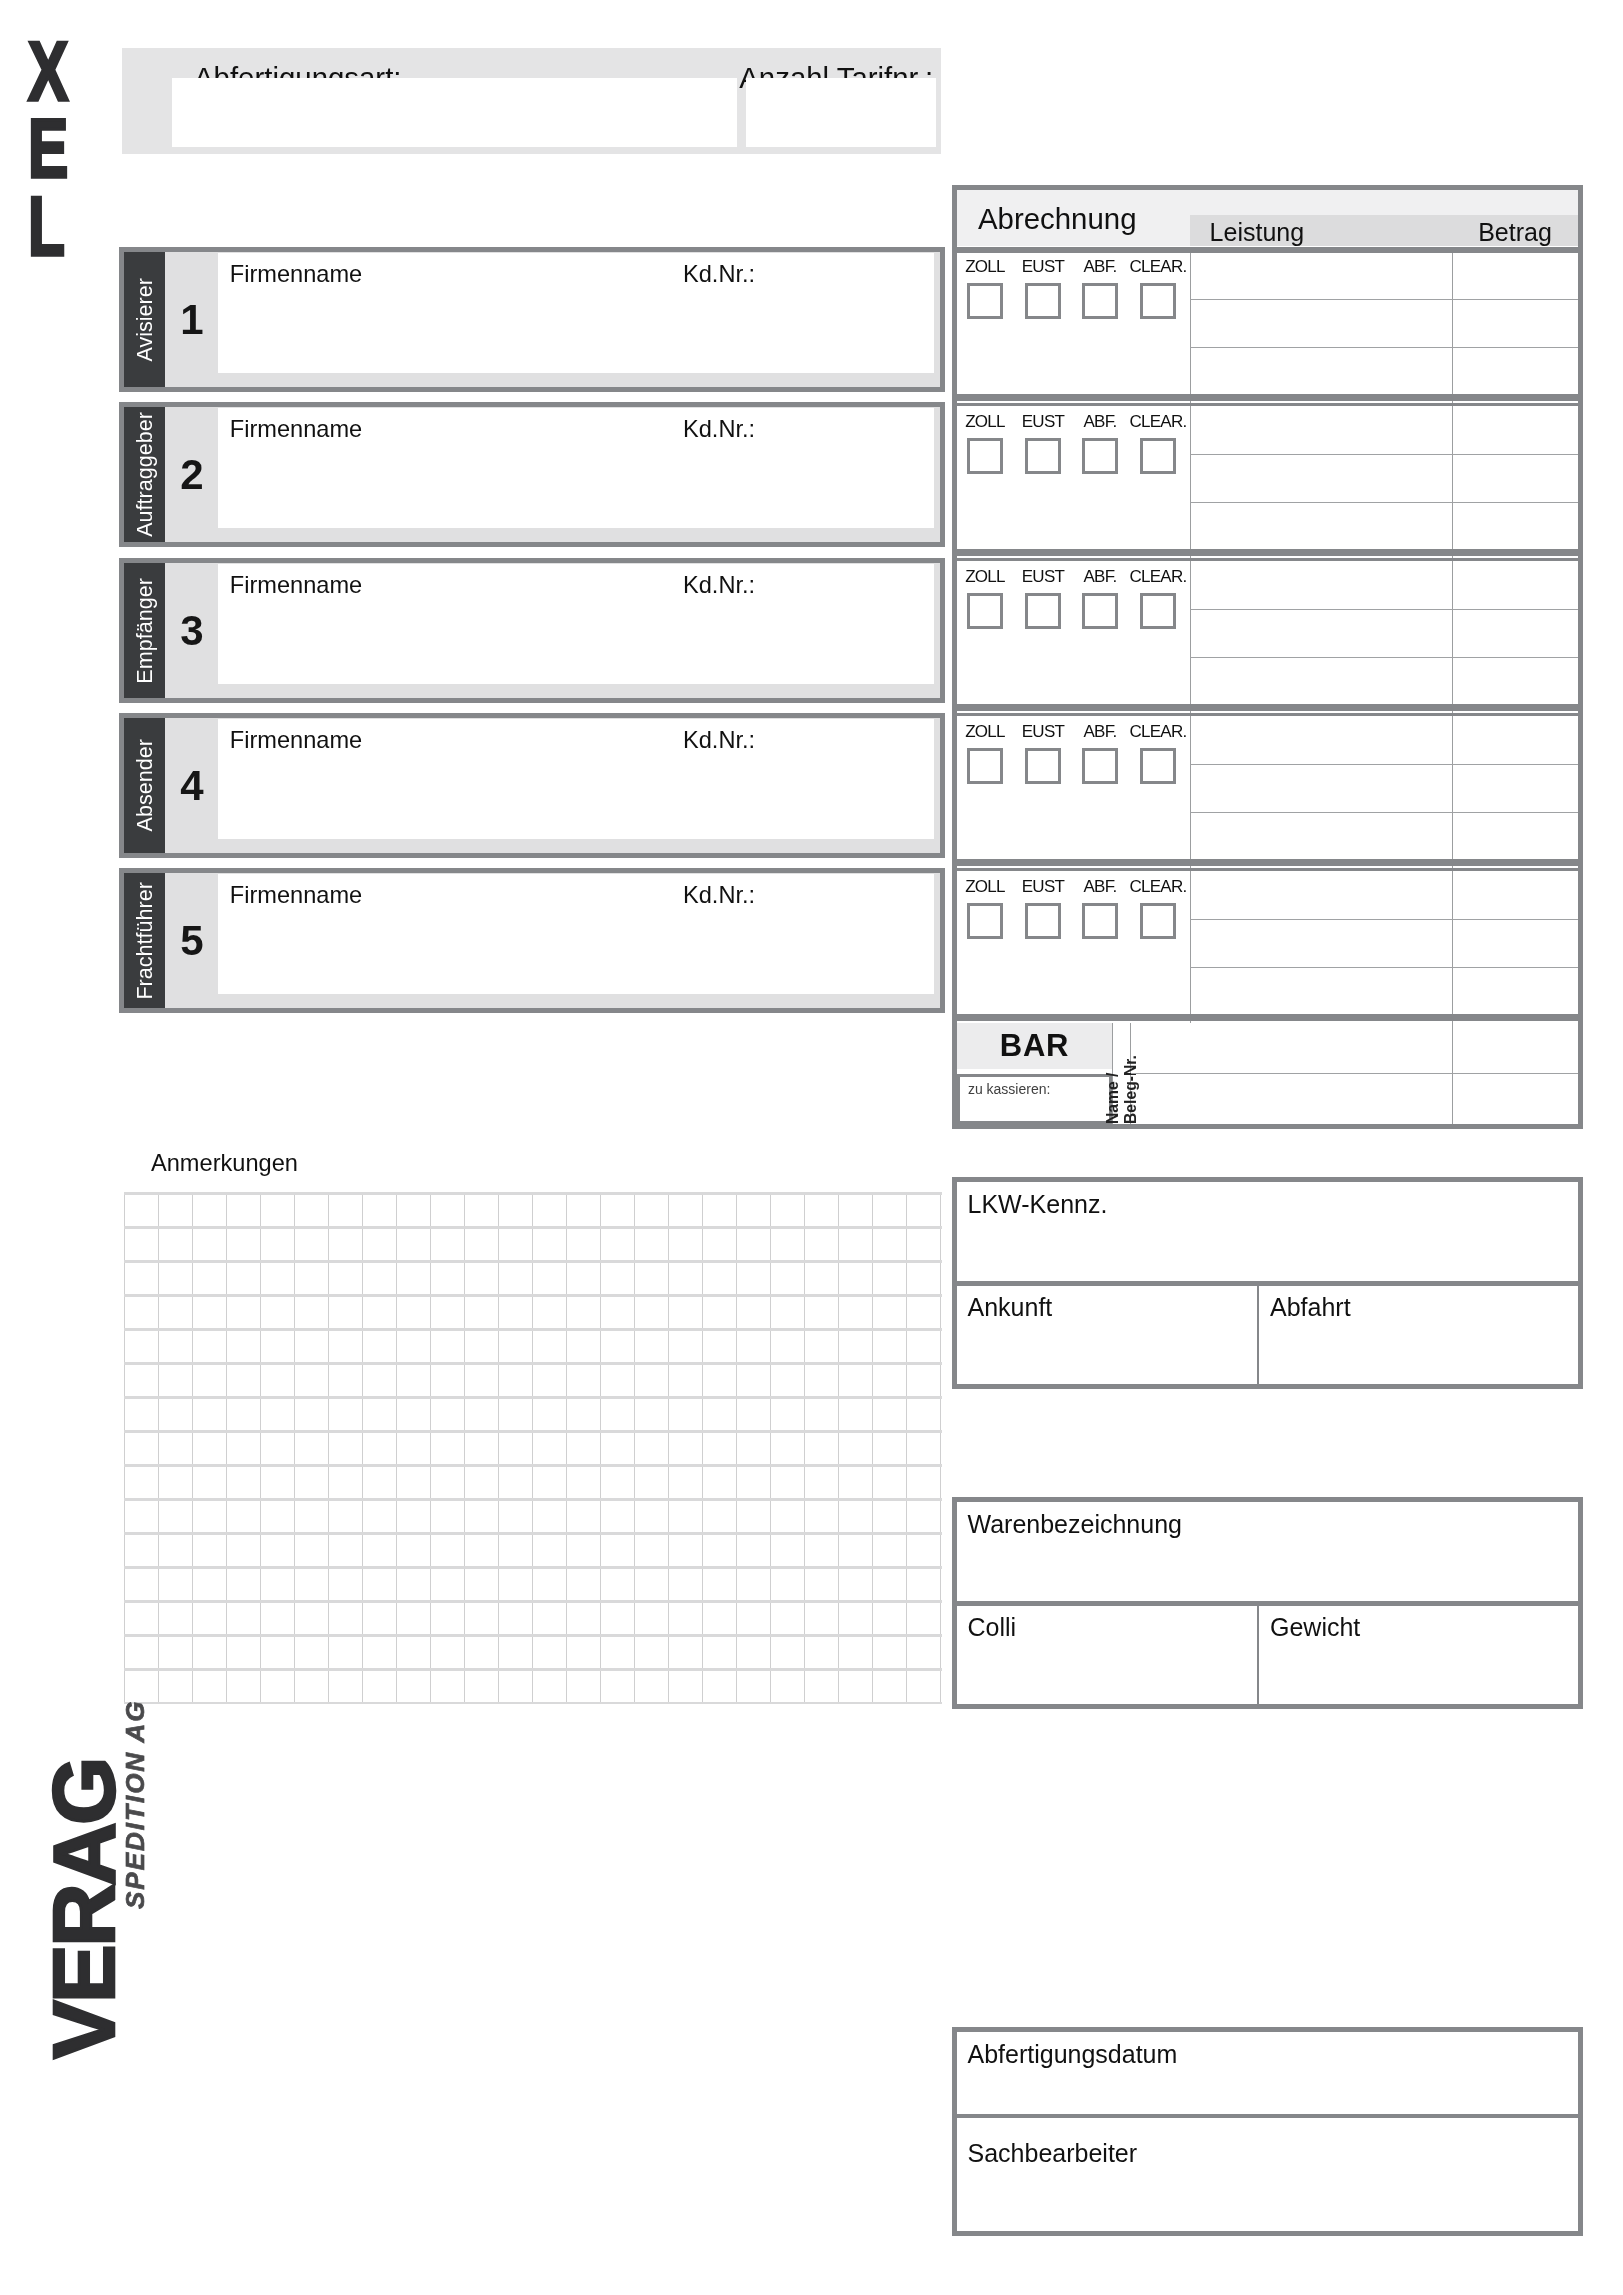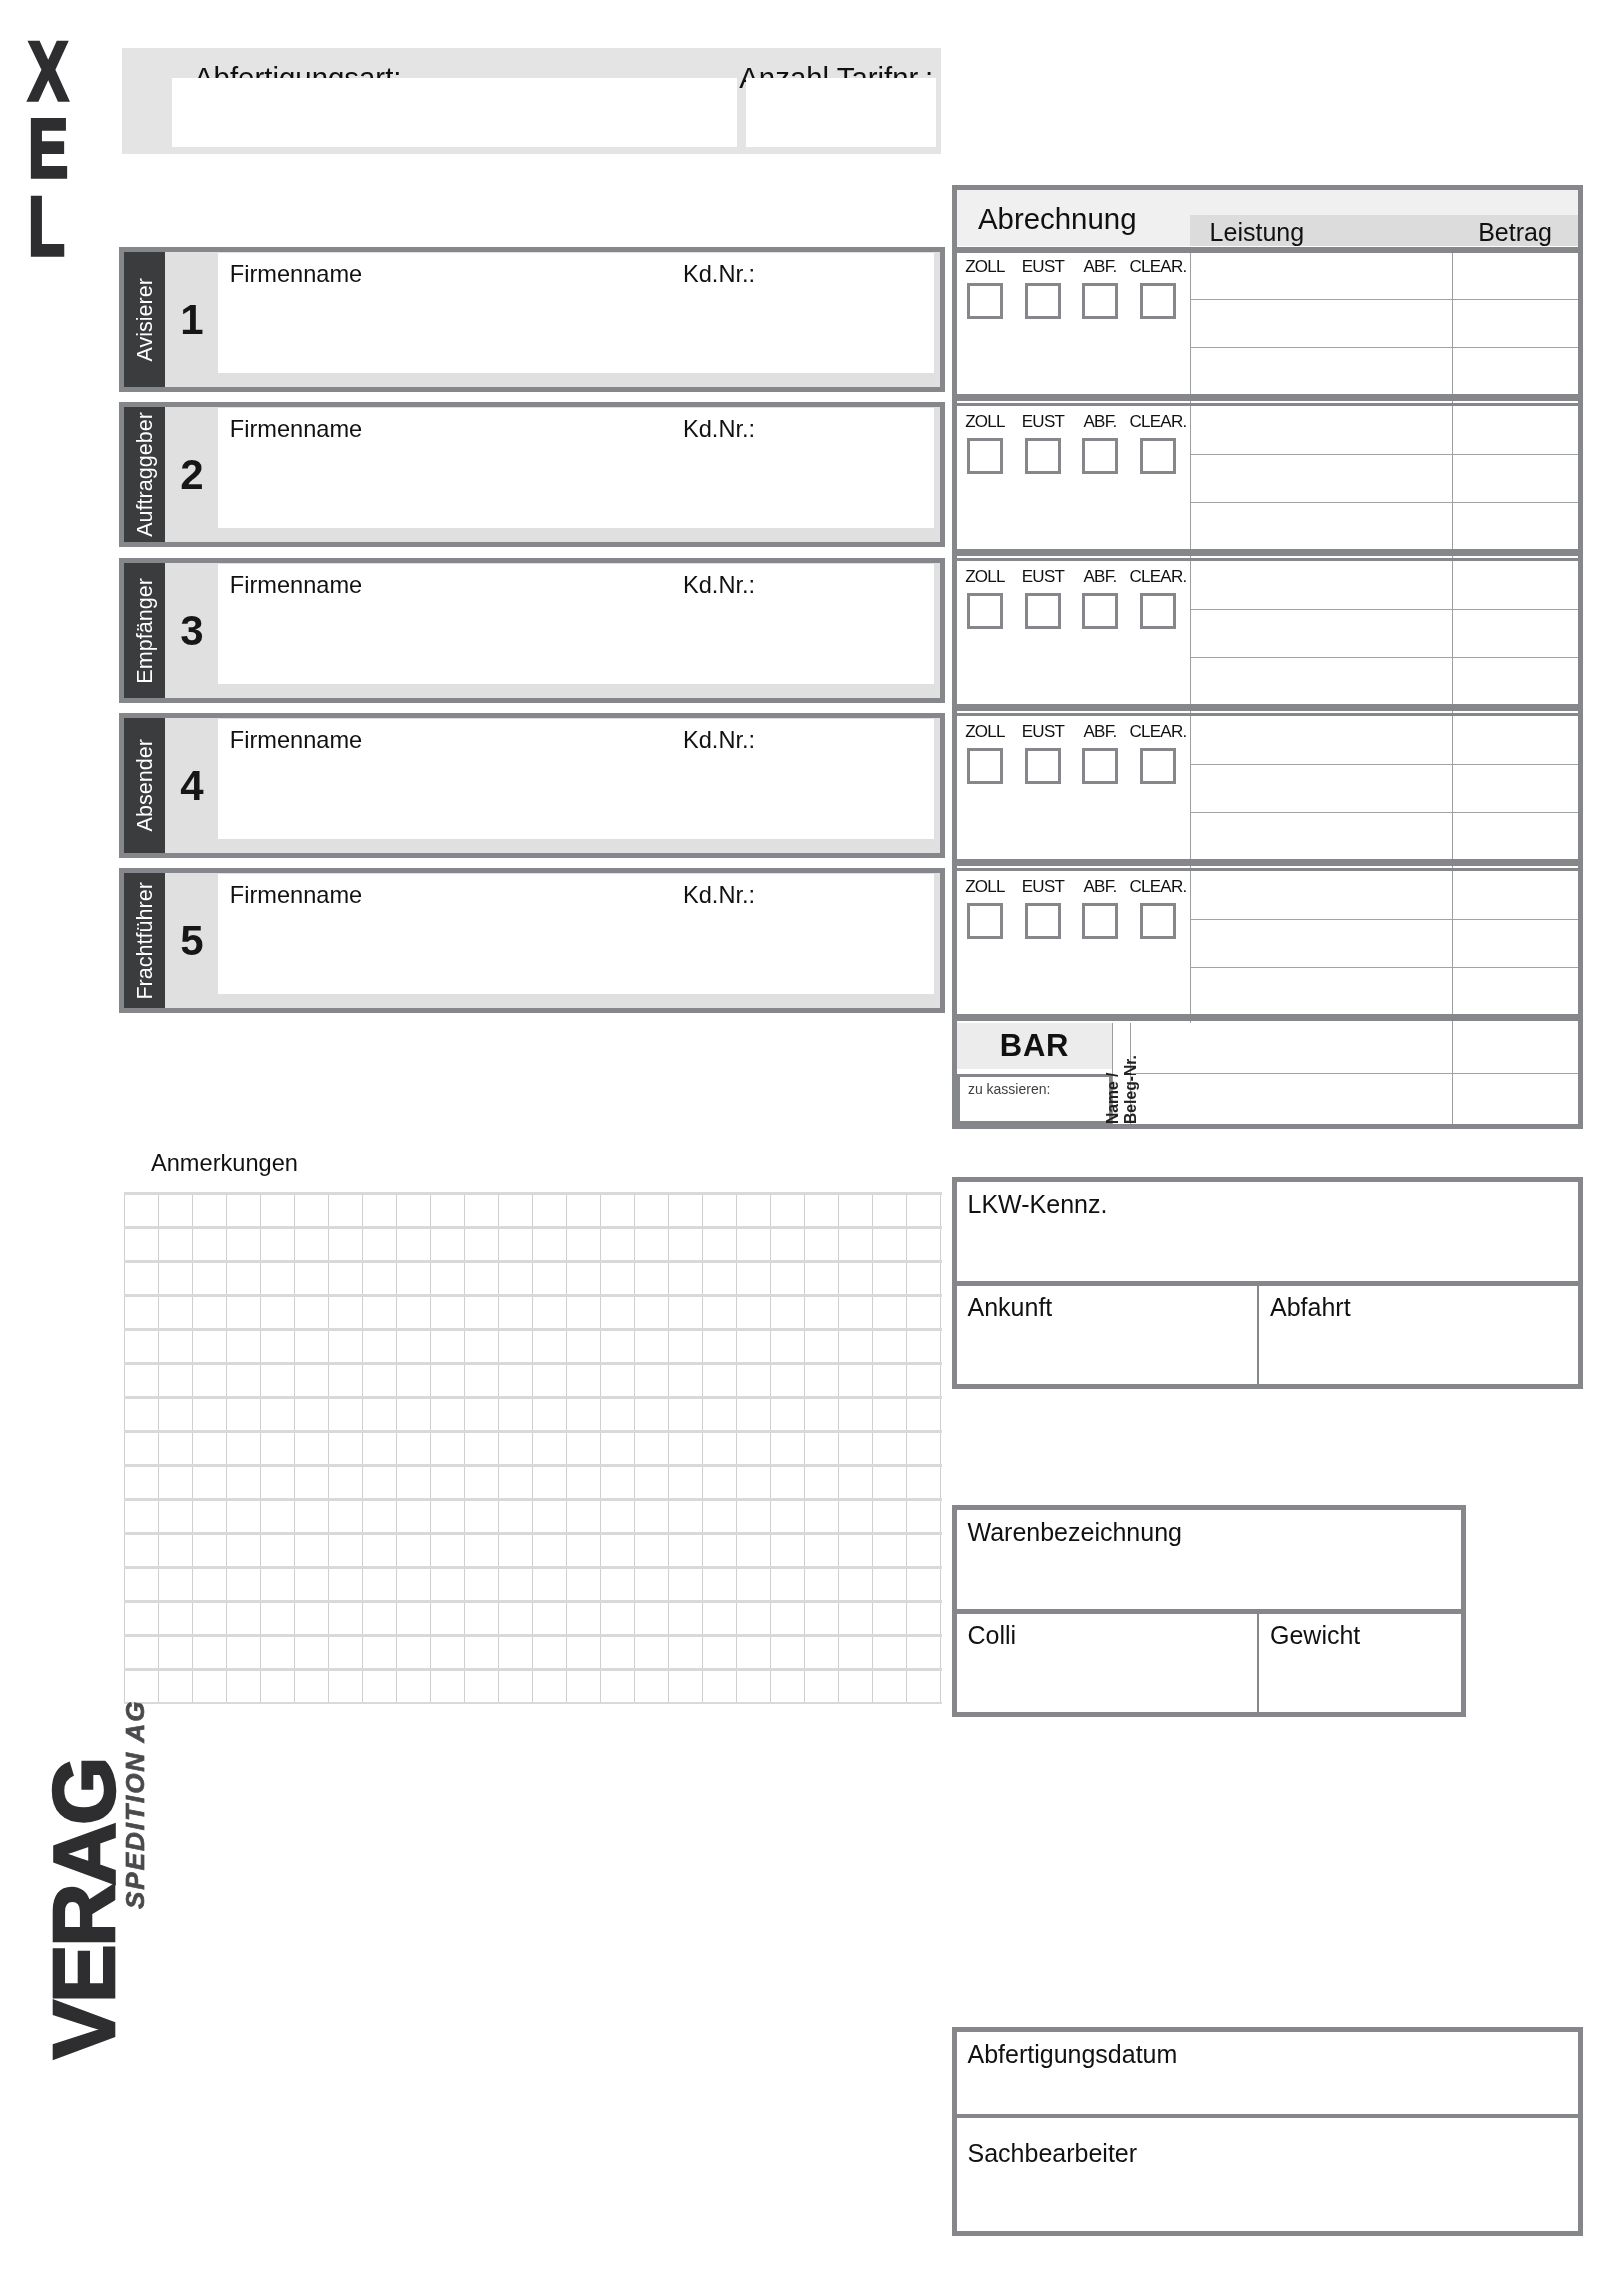--- a/index.html
+++ b/index.html
@@ -138,21 +138,21 @@
     <div class="hdiv" style="top:99px;"></div>
     <div class="vdiv" style="left:300px;top:104px;"></div>
     <span class="lbl" style="left:10.5px;top:7.9px;">LKW-Kennz.</span>
     <span class="lbl" style="left:10.5px;top:111px;">Ankunft</span>
     <span class="lbl" style="left:313px;top:111px;">Abfahrt</span>
     <div class="abs" style="left:0;top:36px;width:621px;height:62px;"></div>
     <div class="abs" style="left:0;top:141px;width:298px;height:59px;"></div>
     <div class="abs" style="left:302px;top:141px;width:317px;height:59px;"></div>
   </div>
 
-  <div class="gbox" style="left:952px;top:1497px;width:514px;height:212px;margin-top:8px;">
+  <div class="gbox" style="left:952px;top:1497px;width:631px;height:212px;">
     <div class="hdiv" style="top:99px;"></div>
     <div class="vdiv" style="left:300px;top:104px;"></div>
     <span class="lbl" style="left:10.5px;top:7.9px;">Warenbezeichnung</span>
     <span class="lbl" style="left:10.5px;top:111px;">Colli</span>
     <span class="lbl" style="left:313px;top:111px;">Gewicht</span>
     <div class="abs" style="left:0;top:36px;width:621px;height:62px;"></div>
     <div class="abs" style="left:0;top:141px;width:298px;height:59px;"></div>
     <div class="abs" style="left:302px;top:141px;width:317px;height:59px;"></div>
   </div>
 

